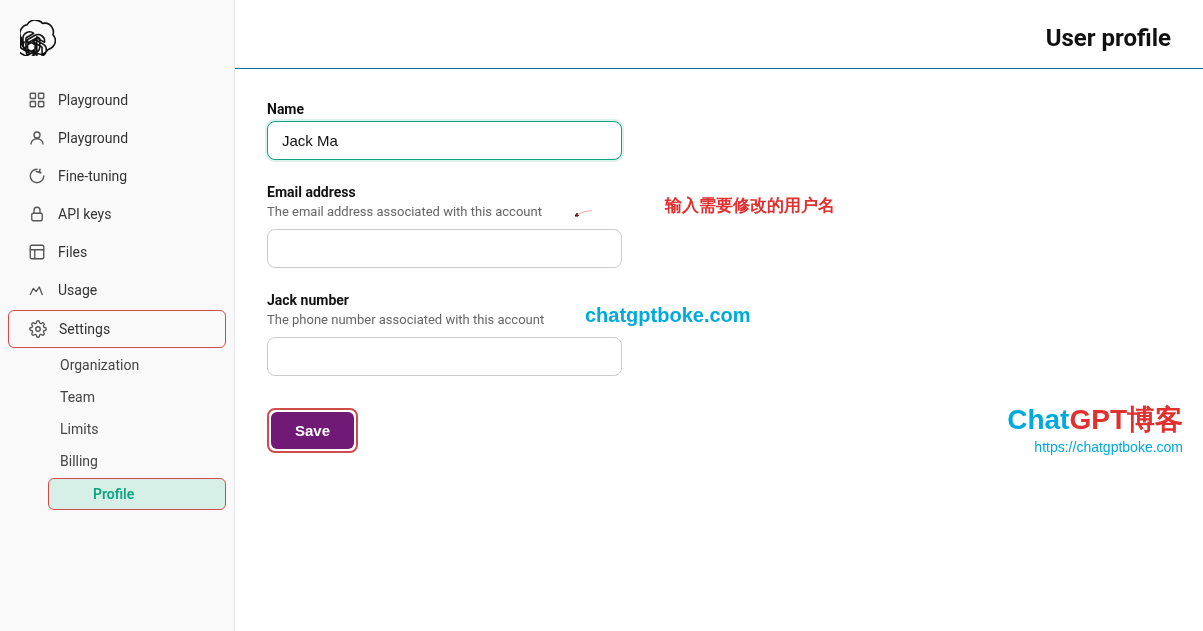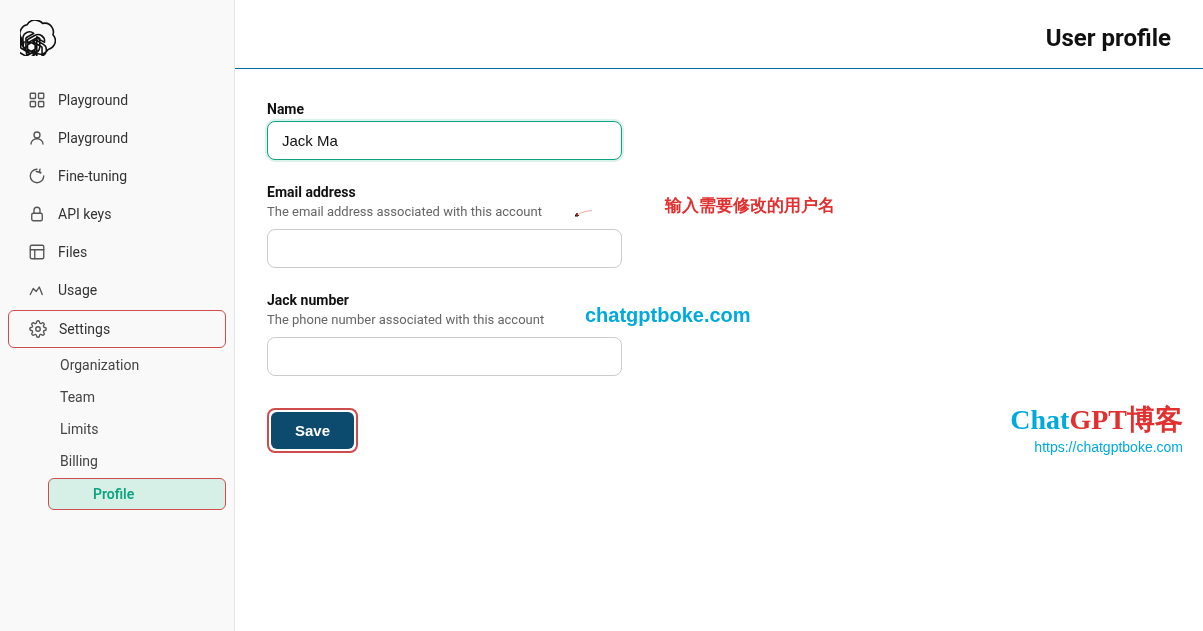--- a/index.html
+++ b/index.html
@@ -147,21 +147,21 @@
 
     .save-btn-wrapper {
       border: 2px solid #d04c4c;
       display: inline-block;
       border-radius: 8px;
       padding: 2px;
       margin-top: 8px;
     }
 
     .save-btn {
-      background: #0c4a6e;
+      background: #701a75;
       color: #fff;
       border: none;
       border-radius: 6px;
       padding: 10px 24px;
       font-size: 15px;
       font-weight: 600;
       cursor: pointer;
     }
 
     
@@ -186,21 +186,21 @@
       position: absolute;
       bottom: 30px;
       right: 20px;
       text-align: right;
     }
 
     .watermark-main {
       font-size: 28px;
       font-weight: 900;
       color: #00aadd;
-      font-family: Liberation Serif, serif;
+      font-family: Liberation Sans, sans-serif;
     }
 
     .watermark-main span {
       color: #e03030;
     }
 
     .watermark-url {
       font-size: 14px;
       color: #00aadd;
       font-family: Arial, sans-serif;

